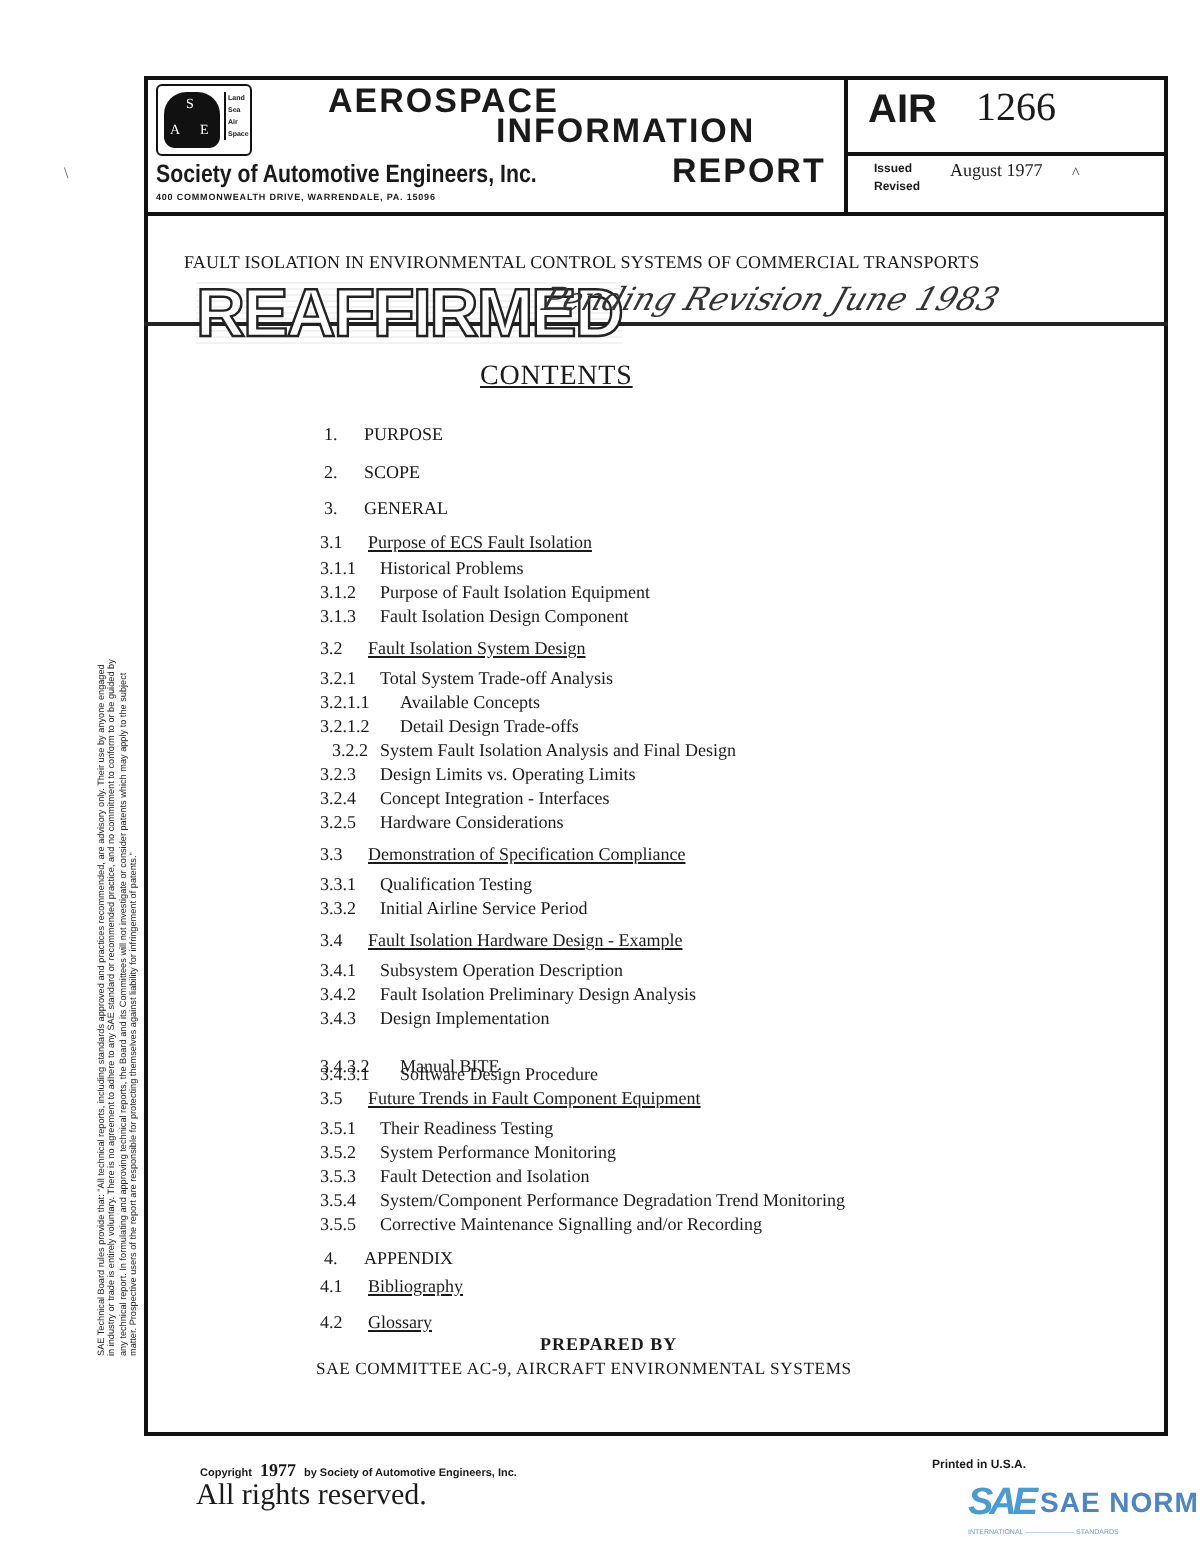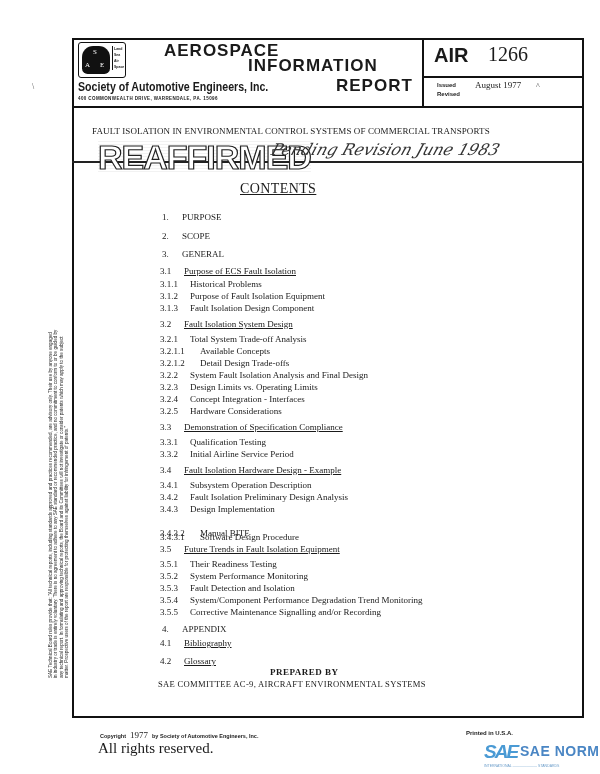--- a/index.html
+++ b/index.html
@@ -106,21 +106,21 @@
   .prepared-by {
     position: absolute; left: 270px; top: 667px; font-size: 9px; font-weight: bold; letter-spacing: 0.5px;
   }
   .committee {
     position: absolute; left: 158px; top: 657px; font-size: 8.6px; letter-spacing: 0.3px; white-space: nowrap; margin-top: 22px;
   }
   .copyright {
     position: absolute; left: 100px; top: 730px; font-family: "Liberation Sans", sans-serif;
     font-size: 5.5px; font-weight: bold; white-space: nowrap;
   }
-  .copyright .yr { font-family: "Liberation Serif", serif; font-weight: normal; font-size: 9px; margin: 0 4px; }
+  .copyright .yr { font-family: "Liberation Serif", serif; font-weight: bold; font-size: 9px; margin: 0 4px; }
   .rights {
     position: absolute; left: 98px; top: 740px; font-size: 15px; white-space: nowrap;
   }
   .printed {
     position: absolute; left: 466px; top: 730px; font-family: "Liberation Sans", sans-serif;
     font-size: 6px; font-weight: bold;
   }
   .sae-norm { position: absolute; left: 484px; top: 741px; width: 116px; height: 33px; }
   .sae-mark {
     position: absolute; left: 0; top: 0; font-family: "Liberation Sans", sans-serif; font-weight: bold;
@@ -189,34 +189,34 @@
     <div class="toc-line" style="top: 19px; left: 0px;"><span class="toc-num" style="width: 20px;">2.</span><span class="toc-label">SCOPE</span></div>
     <div class="toc-line" style="top: 37px; left: 0px;"><span class="toc-num" style="width: 20px;">3.</span><span class="toc-label">GENERAL</span></div>
     <div class="toc-line" style="top: 54px; left: -2px;"><span class="toc-num" style="width: 24px;">3.1</span><span class="toc-label ul">Purpose of ECS Fault Isolation</span></div>
     <div class="toc-line" style="top: 67px; left: -2px;"><span class="toc-num" style="width: 30px;">3.1.1</span><span class="toc-label">Historical Problems</span></div>
     <div class="toc-line" style="top: 79px; left: -2px;"><span class="toc-num" style="width: 30px;">3.1.2</span><span class="toc-label">Purpose of Fault Isolation Equipment</span></div>
     <div class="toc-line" style="top: 91px; left: -2px;"><span class="toc-num" style="width: 30px;">3.1.3</span><span class="toc-label">Fault Isolation Design Component</span></div>
     <div class="toc-line" style="top: 107px; left: -2px;"><span class="toc-num" style="width: 24px;">3.2</span><span class="toc-label ul">Fault Isolation System Design</span></div>
     <div class="toc-line" style="top: 122px; left: -2px;"><span class="toc-num" style="width: 30px;">3.2.1</span><span class="toc-label">Total System Trade-off Analysis</span></div>
     <div class="toc-line" style="top: 134px; left: -2px;"><span class="toc-num" style="width: 40px;">3.2.1.1</span><span class="toc-label">Available Concepts</span></div>
     <div class="toc-line" style="top: 146px; left: -2px;"><span class="toc-num" style="width: 40px;">3.2.1.2</span><span class="toc-label">Detail Design Trade-offs</span></div>
-    <div class="toc-line" style="top: 158px; left: -2px;"><span class="toc-num" style="width: 30px;">3.2.2</span><span class="toc-label">System Fault Isolation Analysis and Final Design</span></div>
+    <div class="toc-line" style="top: 158px; left: -2px;"><span class="toc-num" style="width: 30px; text-align: center;">3.2.2</span><span class="toc-label">System Fault Isolation Analysis and Final Design</span></div>
     <div class="toc-line" style="top: 170px; left: -2px;"><span class="toc-num" style="width: 30px;">3.2.3</span><span class="toc-label">Design Limits vs. Operating Limits</span></div>
     <div class="toc-line" style="top: 182px; left: -2px;"><span class="toc-num" style="width: 30px;">3.2.4</span><span class="toc-label">Concept Integration - Interfaces</span></div>
     <div class="toc-line" style="top: 194px; left: -2px;"><span class="toc-num" style="width: 30px;">3.2.5</span><span class="toc-label">Hardware Considerations</span></div>
     <div class="toc-line" style="top: 210px; left: -2px;"><span class="toc-num" style="width: 24px;">3.3</span><span class="toc-label ul">Demonstration of Specification Compliance</span></div>
     <div class="toc-line" style="top: 225px; left: -2px;"><span class="toc-num" style="width: 30px;">3.3.1</span><span class="toc-label">Qualification Testing</span></div>
     <div class="toc-line" style="top: 237px; left: -2px;"><span class="toc-num" style="width: 30px;">3.3.2</span><span class="toc-label">Initial Airline Service Period</span></div>
     <div class="toc-line" style="top: 253px; left: -2px;"><span class="toc-num" style="width: 24px;">3.4</span><span class="toc-label ul">Fault Isolation Hardware Design - Example</span></div>
     <div class="toc-line" style="top: 268px; left: -2px;"><span class="toc-num" style="width: 30px;">3.4.1</span><span class="toc-label">Subsystem Operation Description</span></div>
     <div class="toc-line" style="top: 280px; left: -2px;"><span class="toc-num" style="width: 30px;">3.4.2</span><span class="toc-label">Fault Isolation Preliminary Design Analysis</span></div>
     <div class="toc-line" style="top: 292px; left: -2px;"><span class="toc-num" style="width: 30px;">3.4.3</span><span class="toc-label">Design Implementation</span></div>
     <div class="toc-line" style="top: 320px; left: -2px;"><span class="toc-num" style="width: 40px;">3.4.3.1</span><span class="toc-label">Software Design Procedure</span></div>
     <div class="toc-line" style="top: 316px; left: -2px;"><span class="toc-num" style="width: 40px;">3.4.3.2</span><span class="toc-label">Manual BITE</span></div>
-    <div class="toc-line" style="top: 332px; left: -2px;"><span class="toc-num" style="width: 24px;">3.5</span><span class="toc-label ul">Future Trends in Fault Isolation Equipment</span></div>
+    <div class="toc-line" style="top: 332px; left: -2px;"><span class="toc-num" style="width: 24px;">3.5</span><span class="toc-label ul">Future Trends in Fault Component Equipment</span></div>
     <div class="toc-line" style="top: 347px; left: -2px;"><span class="toc-num" style="width: 30px;">3.5.1</span><span class="toc-label">Their Readiness Testing</span></div>
     <div class="toc-line" style="top: 359px; left: -2px;"><span class="toc-num" style="width: 30px;">3.5.2</span><span class="toc-label">System Performance Monitoring</span></div>
     <div class="toc-line" style="top: 371px; left: -2px;"><span class="toc-num" style="width: 30px;">3.5.3</span><span class="toc-label">Fault Detection and Isolation</span></div>
     <div class="toc-line" style="top: 383px; left: -2px;"><span class="toc-num" style="width: 30px;">3.5.4</span><span class="toc-label">System/Component Performance Degradation Trend Monitoring</span></div>
     <div class="toc-line" style="top: 395px; left: -2px;"><span class="toc-num" style="width: 30px;">3.5.5</span><span class="toc-label">Corrective Maintenance Signalling and/or Recording</span></div>
     <div class="toc-line" style="top: 412px; left: 0px;"><span class="toc-num" style="width: 20px;">4.</span><span class="toc-label">APPENDIX</span></div>
     <div class="toc-line" style="top: 426px; left: -2px;"><span class="toc-num" style="width: 24px;">4.1</span><span class="toc-label ul">Bibliography</span></div>
     <div class="toc-line" style="top: 444px; left: -2px;"><span class="toc-num" style="width: 24px;">4.2</span><span class="toc-label ul">Glossary</span></div>
   </div>
 

